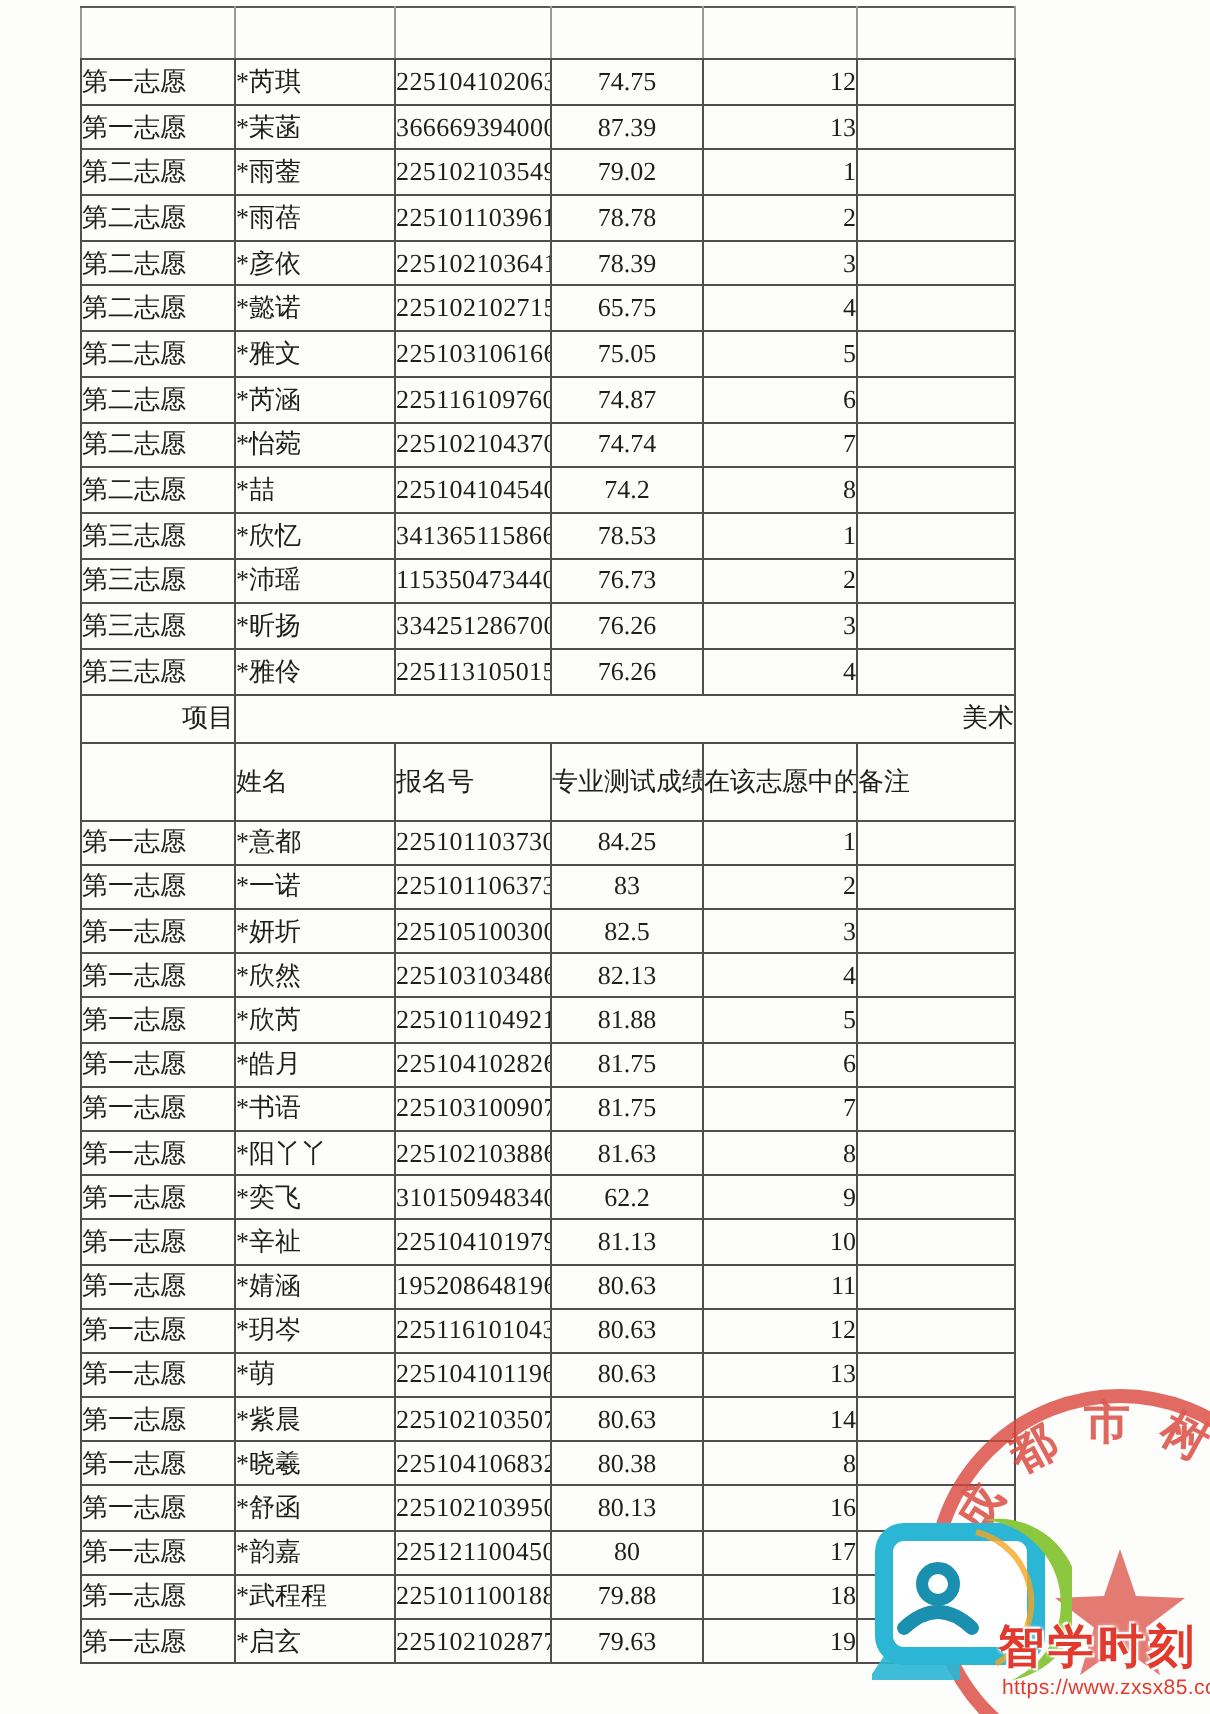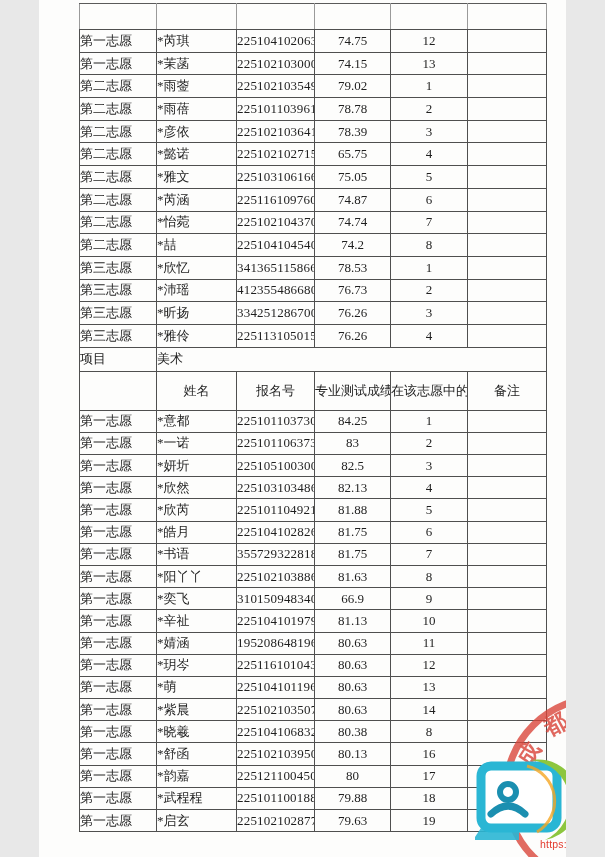--- a/index.html
+++ b/index.html
@@ -1,41 +1,41 @@
 <!DOCTYPE html>
 <html><head>
 <meta charset="utf-8">
 <style>
   html,body{margin:0;padding:0;background:#e8e8e8;}
   .page{
-    position:relative;width:527px;height:857px;margin:0 auto;
+    position:relative;width:605px;height:857px;margin:0 auto;
     background:#fdfdfc;overflow:hidden;
     font-family:"Liberation Serif","DejaVu Serif",serif;color:#1e1e1e;
   }
   table.score-table{
     position:absolute;left:40px;top:3px;width:467px;
     border-collapse:collapse;table-layout:fixed;z-index:1;
   }
   table.score-table td{
     border:1px solid #4f4f4f;font-size:13px;padding:0;
     overflow:hidden;white-space:nowrap;vertical-align:middle;
   }
   tr.stub-row td{height:25px;border-left-color:#9a9a9a;border-right-color:#9a9a9a;border-top-color:#5a5a5a;}
   tbody.s1 tr{height:22.7px;}
   tbody.s2 tr{height:22.2px;}
   tr.divider-row{height:24px;}
   tr.header-row{height:39px;}
   .td-choice{padding-left:4px;}
   .td-name{padding-left:5px;}
   .td-regno{padding-left:2px;font-size:12px;letter-spacing:.2px;margin-left:36px;}
   .td-score{padding-left:4px;font-size:12.5px;text-align:center;}
-  .td-rank{text-align:center;}
+  .td-rank{text-align:right;}
   .td-note{}
-  tr.divider-row td{text-align:left;}
-  tr.header-row td{text-align:center;}
+  tr.divider-row td{text-align:right;}
+  tr.header-row td{}
   td.td-rankh{font-size:12.5px;line-height:1.2;white-space:normal;padding:0 1px;}
   
   .seal{position:absolute;left:460px;top:691px;z-index:2;opacity:.88;}
   
   .wm-logo{position:absolute;left:436px;top:752px;z-index:3;}
   .wm-brand{
     position:absolute;left:499px;top:808px;z-index:4;
     font-family:"Liberation Sans","DejaVu Sans",sans-serif;
     font-size:23px;font-weight:bold;letter-spacing:2px;color:#e23b2e;
     text-shadow:0 0 2px #fff,0 0 2px #fff,1px 1px 0 #fff,-1px -1px 0 #fff;
@@ -77,22 +77,22 @@
           <td class="td-choice">第一志愿</td>
           <td class="td-name">*芮琪</td>
           <td class="td-regno">225104102063</td>
           <td class="td-score">74.75</td>
           <td class="td-rank">12</td>
           <td class="td-note"></td>
         </tr>
         <tr>
           <td class="td-choice">第一志愿</td>
           <td class="td-name">*茉菡</td>
-          <td class="td-regno">225102103000</td>
-          <td class="td-score">74.15</td>
+          <td class="td-regno">366669394000</td>
+          <td class="td-score">87.39</td>
           <td class="td-rank">13</td>
           <td class="td-note"></td>
         </tr>
         <tr>
           <td class="td-choice">第二志愿</td>
           <td class="td-name">*雨蓥</td>
           <td class="td-regno">225102103549</td>
           <td class="td-score">79.02</td>
           <td class="td-rank">1</td>
           <td class="td-note"></td>
@@ -157,21 +157,21 @@
           <td class="td-choice">第三志愿</td>
           <td class="td-name">*欣忆</td>
           <td class="td-regno">341365115866</td>
           <td class="td-score">78.53</td>
           <td class="td-rank">1</td>
           <td class="td-note"></td>
         </tr>
         <tr>
           <td class="td-choice">第三志愿</td>
           <td class="td-name">*沛瑶</td>
-          <td class="td-regno">412355486680</td>
+          <td class="td-regno">115350473440</td>
           <td class="td-score">76.73</td>
           <td class="td-rank">2</td>
           <td class="td-note"></td>
         </tr>
         <tr>
           <td class="td-choice">第三志愿</td>
           <td class="td-name">*昕扬</td>
           <td class="td-regno">334251286700</td>
           <td class="td-score">76.26</td>
           <td class="td-rank">3</td>
@@ -247,38 +247,38 @@
           <td class="td-choice">第一志愿</td>
           <td class="td-name">*皓月</td>
           <td class="td-regno">225104102826</td>
           <td class="td-score">81.75</td>
           <td class="td-rank">6</td>
           <td class="td-note"></td>
         </tr>
         <tr>
           <td class="td-choice">第一志愿</td>
           <td class="td-name">*书语</td>
-          <td class="td-regno">355729322818</td>
+          <td class="td-regno">225103100907</td>
           <td class="td-score">81.75</td>
           <td class="td-rank">7</td>
           <td class="td-note"></td>
         </tr>
         <tr>
           <td class="td-choice">第一志愿</td>
           <td class="td-name">*阳丫丫</td>
           <td class="td-regno">225102103886</td>
           <td class="td-score">81.63</td>
           <td class="td-rank">8</td>
           <td class="td-note"></td>
         </tr>
         <tr>
           <td class="td-choice">第一志愿</td>
           <td class="td-name">*奕飞</td>
           <td class="td-regno">310150948340</td>
-          <td class="td-score">66.9</td>
+          <td class="td-score">62.2</td>
           <td class="td-rank">9</td>
           <td class="td-note"></td>
         </tr>
         <tr>
           <td class="td-choice">第一志愿</td>
           <td class="td-name">*辛祉</td>
           <td class="td-regno">225104101979</td>
           <td class="td-score">81.13</td>
           <td class="td-rank">10</td>
           <td class="td-note"></td>
@@ -369,15 +369,16 @@
 
   <svg class="wm-logo" width="100" height="100" viewBox="0 0 100 100">
     <rect x="6" y="14" width="76" height="62" rx="10" fill="#ffffff" stroke="#2ab6d4" stroke-width="9"></rect>
     <path d="M6,76 L-2,88 L44,88 L44,76 Z" fill="#2ab6d4" opacity=".9"></path>
     <circle cx="33" cy="40" r="8" fill="none" stroke="#1b8fb0" stroke-width="6"></circle>
     <path d="M16,62 Q33,46 50,62" fill="none" stroke="#1b8fb0" stroke-width="7" stroke-linecap="round"></path>
     <path d="M56,8 A42,42 0 0 1 70,88 A30,30 0 0 0 56,8 Z" fill="#8dc63f"></path>
     <path d="M52,14 A36,36 0 0 1 62,80" fill="none" stroke="#f5a623" stroke-width="3" opacity=".8"></path>
   </svg>
 
+  <div class="wm-brand">智学时刻</div>
   <div class="wm-url">https://www.zxsx85.com</div>
 
 </div>
 
 </body></html>

